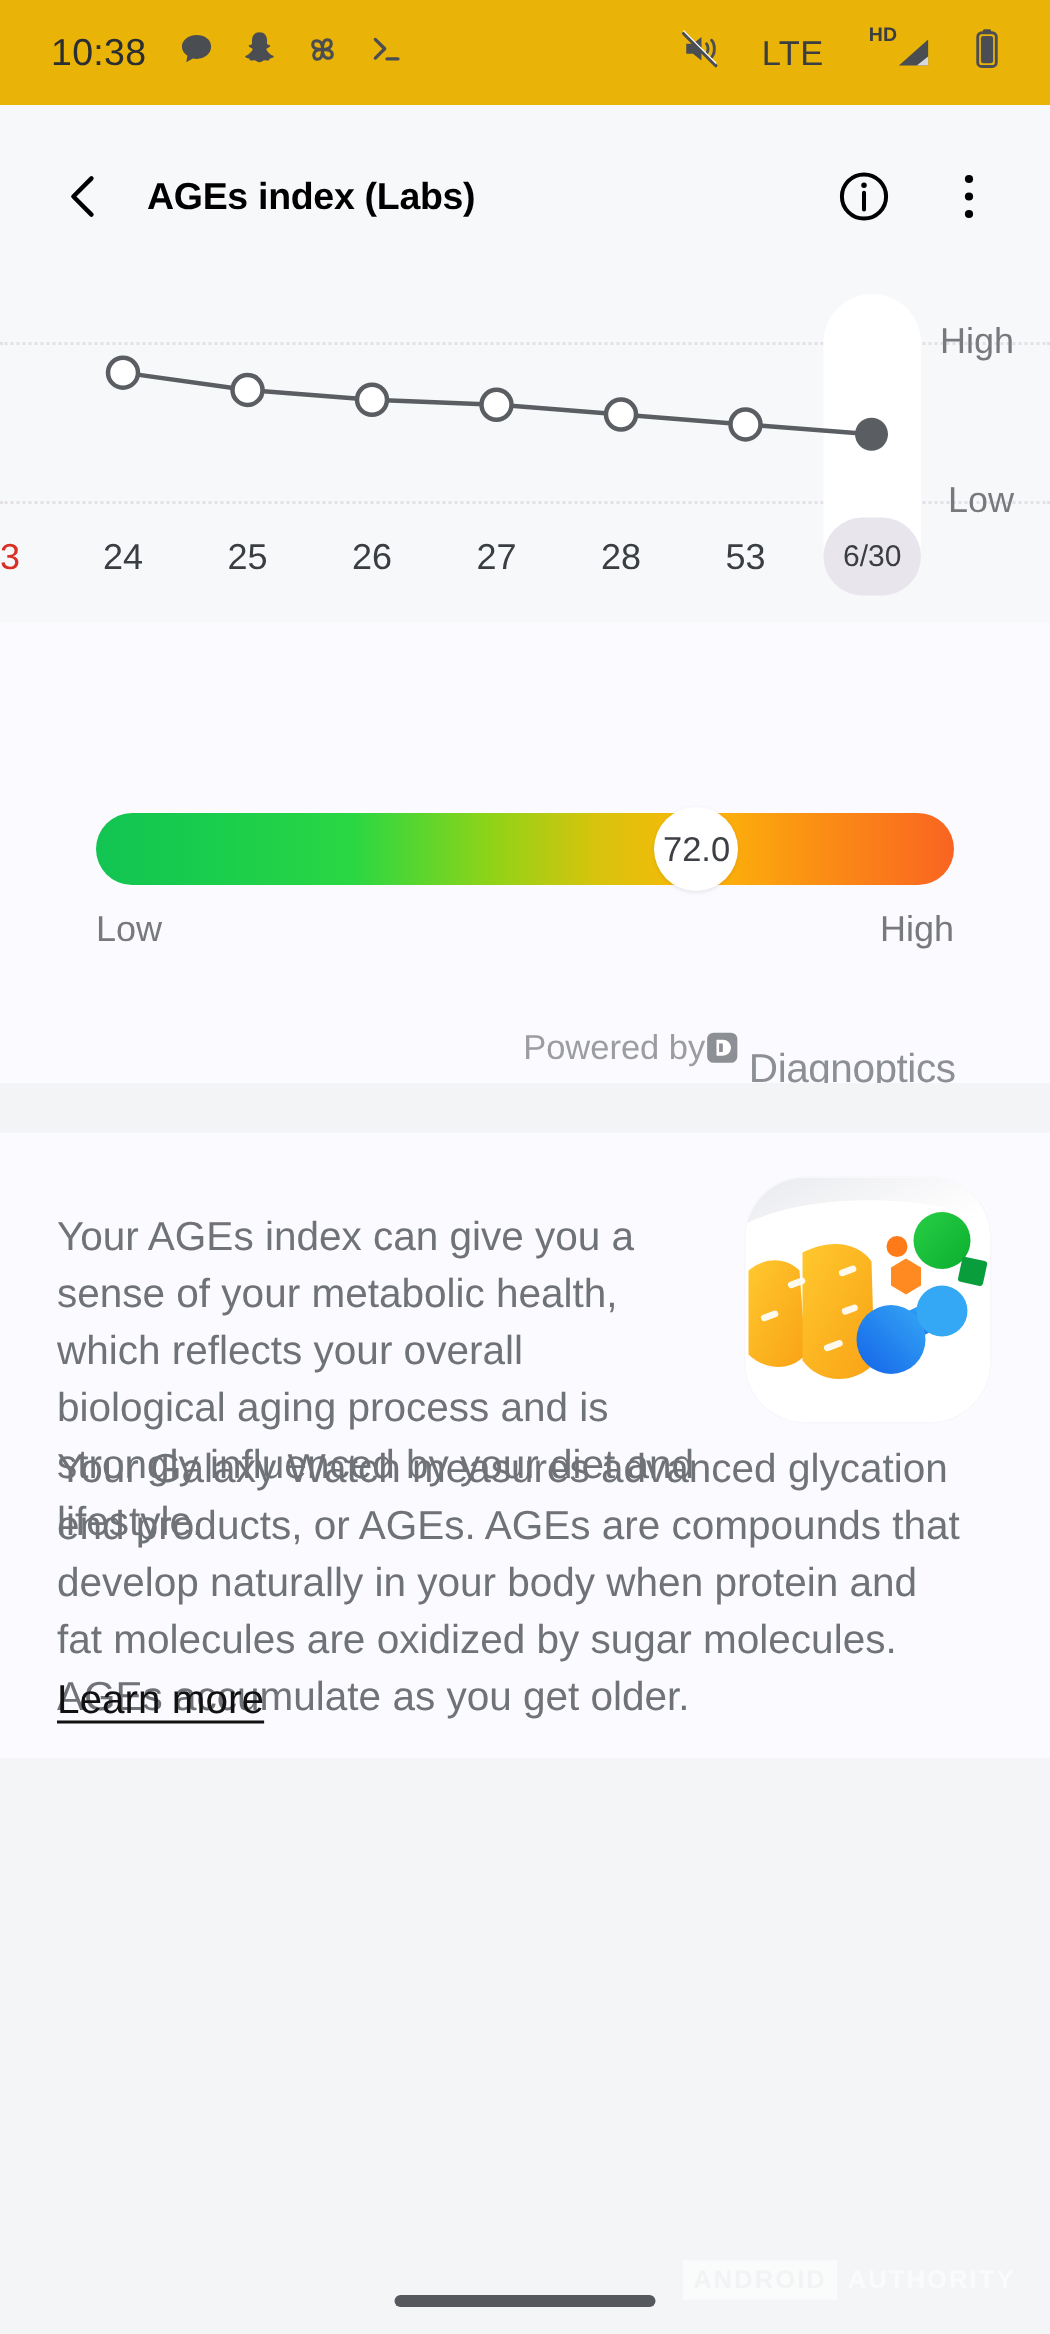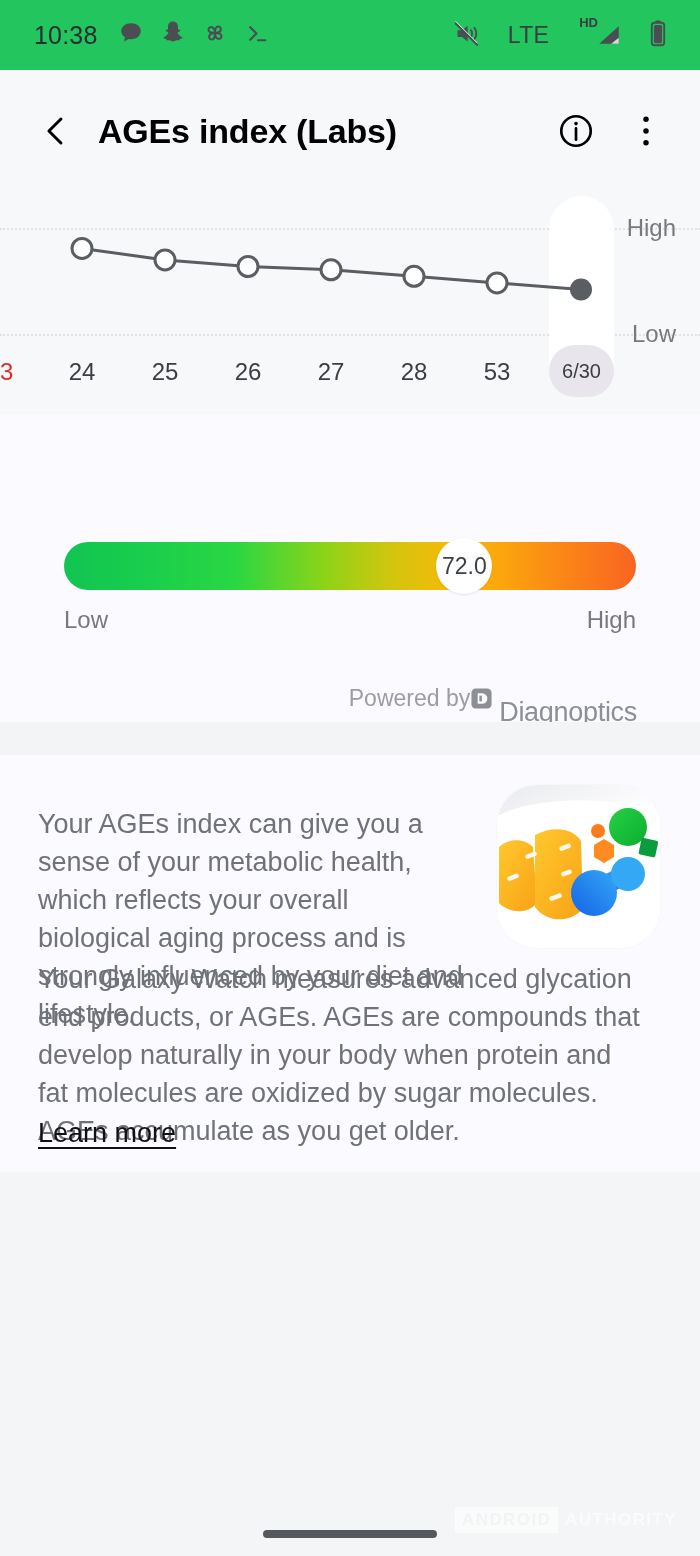--- a/index.html
+++ b/index.html
@@ -7,40 +7,40 @@
     width:700px; height:1556px;
     font-family:"Liberation Sans", sans-serif;
     background:#f4f5f7;
     overflow:hidden;
   }
   .phone { position:relative; width:700px; height:1556px; background:#f4f5f7; }
 
   
   .statusbar{
     position:absolute; top:0; left:0; width:700px; height:70px;
-    background:#22c55e;
+    background:#eab308;
     display:flex; align-items:center; padding:0 34px;
   }
   .sb-time{ font-size:25px; color:#2a2d31; letter-spacing:.2px; font-weight:400;}
   .sb-left-icons{ display:flex; align-items:center; gap:17px; margin-left:20px;}
   .sb-spacer{ flex:1; }
   .sb-right{ display:flex; align-items:center; gap:28px;}
   .sb-lte{ font-size:23px; color:#3a3d41; letter-spacing:.3px;}
   .sb-hd{ font-size:13px; color:#3a3d41; position:relative; top:-7px; right:-2px;font-weight:bold;}
   .ic{ display:block; }
 
   
   .appbar{
     position:absolute; top:70px; left:0; width:700px; height:122px;
     background:#f7f8fa;
     display:flex; align-items:center; padding:0 30px;
   }
   .back-btn{ width:52px; height:52px; display:flex; align-items:center; justify-content:center;}
   .page-title{
-    font-size:34px; color:#000; font-weight:700; margin-left:16px;
+    font-size:25px; color:#000; font-weight:700; margin-left:16px;
     letter-spacing:-.2px; white-space:nowrap;
   }
   .appbar-spacer{ flex:1;}
   .appbar-actions{ display:flex; align-items:center; gap:22px; }
   .icon-btn{ width:48px; height:48px; display:flex; align-items:center; justify-content:center;}
 
   
   .chart-card{
     position:absolute; top:192px; left:0; width:700px; height:223px;
     background:#f7f8fa; overflow:hidden;

